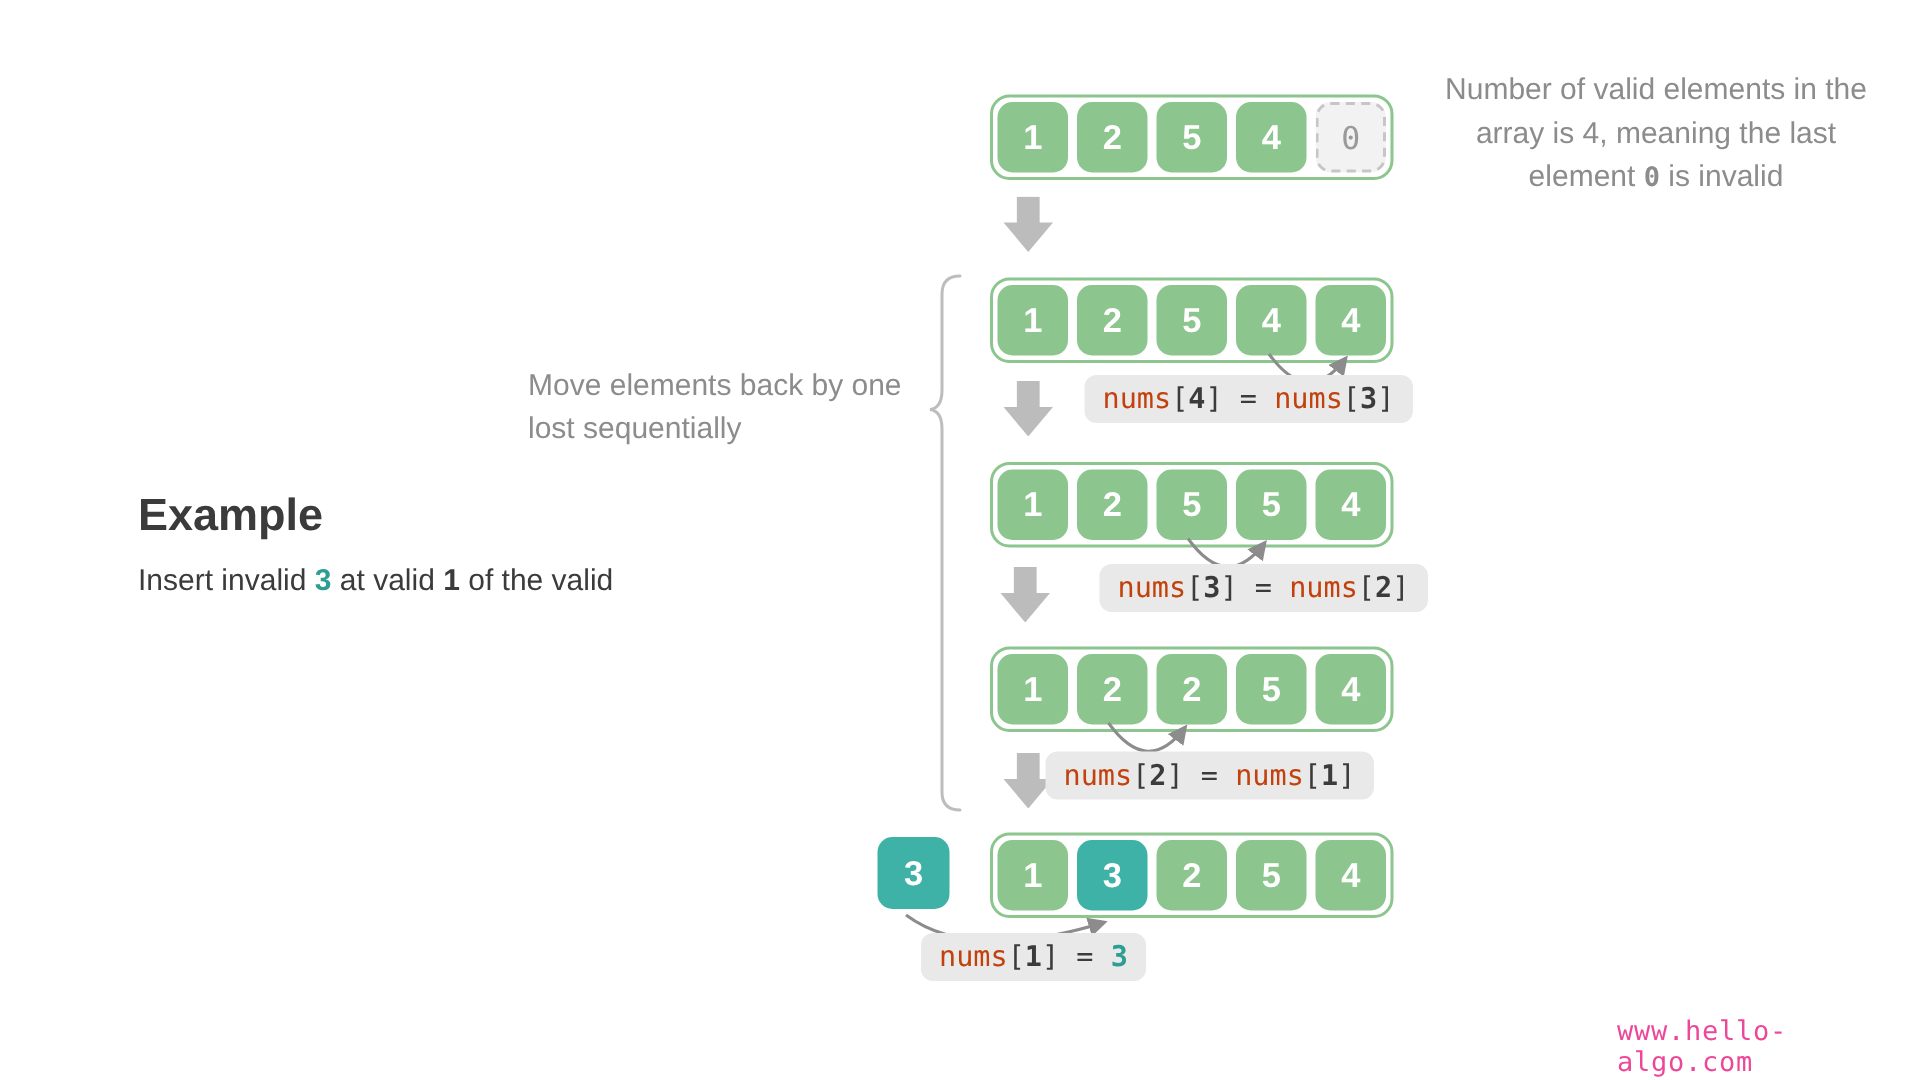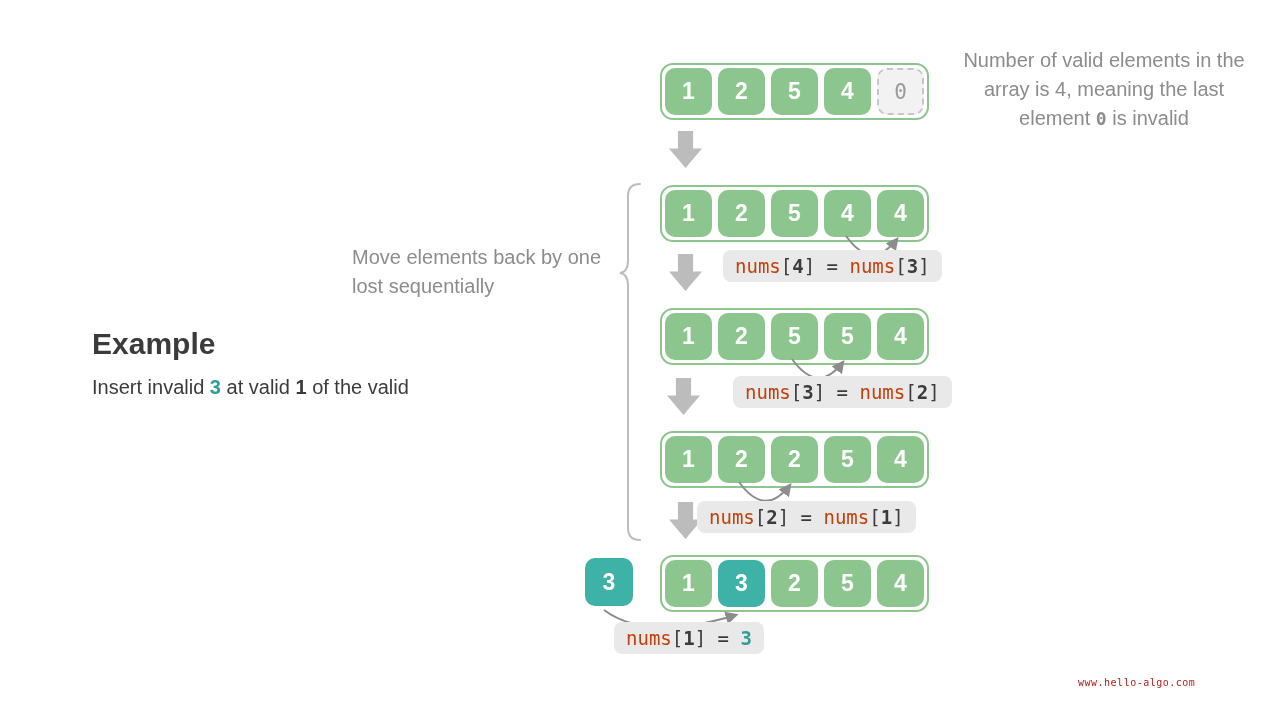--- a/index.html
+++ b/index.html
@@ -52,21 +52,21 @@
   }
   .mono-code { font-family:"DejaVu Sans Mono", monospace; font-weight:bold; font-size:18px; }
   .example-block { position:absolute; color:#3b3b3b; }
   .example-heading { font-size:30px; font-weight:bold; }
   .example-line { font-size:20px; margin-top:15px; white-space:nowrap; }
   .teal-bold { color:#2d9e94; font-weight:bold; }
   .dark-bold { color:#3b3b3b; font-weight:bold; }
 
   .watermark {
     position:absolute; font-family:"DejaVu Sans Mono", monospace;
-    font-size:10px; color:#b91c1c; letter-spacing:0.5px;
+    font-size:18px; color:#ec4899; letter-spacing:0.5px;
   }
 
   svg.overlay { position:absolute; overflow:visible; }
 </style>
 </head>
 <body>
 
 <div class="canvas">
 
   <svg width="0" height="0" style="position:absolute">

